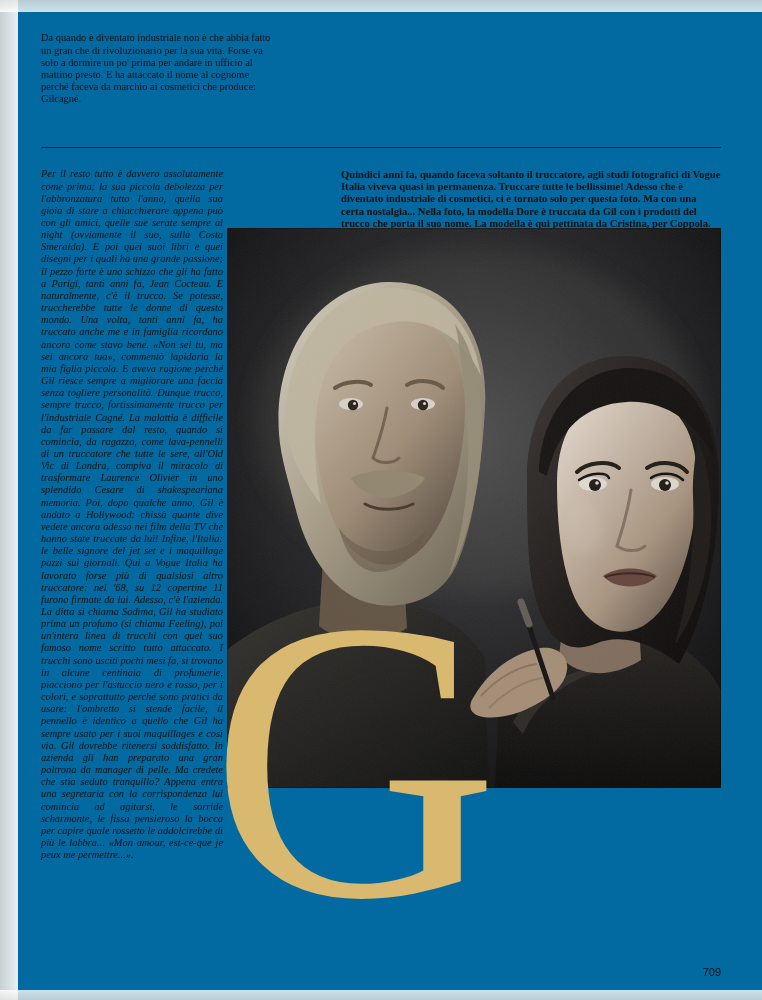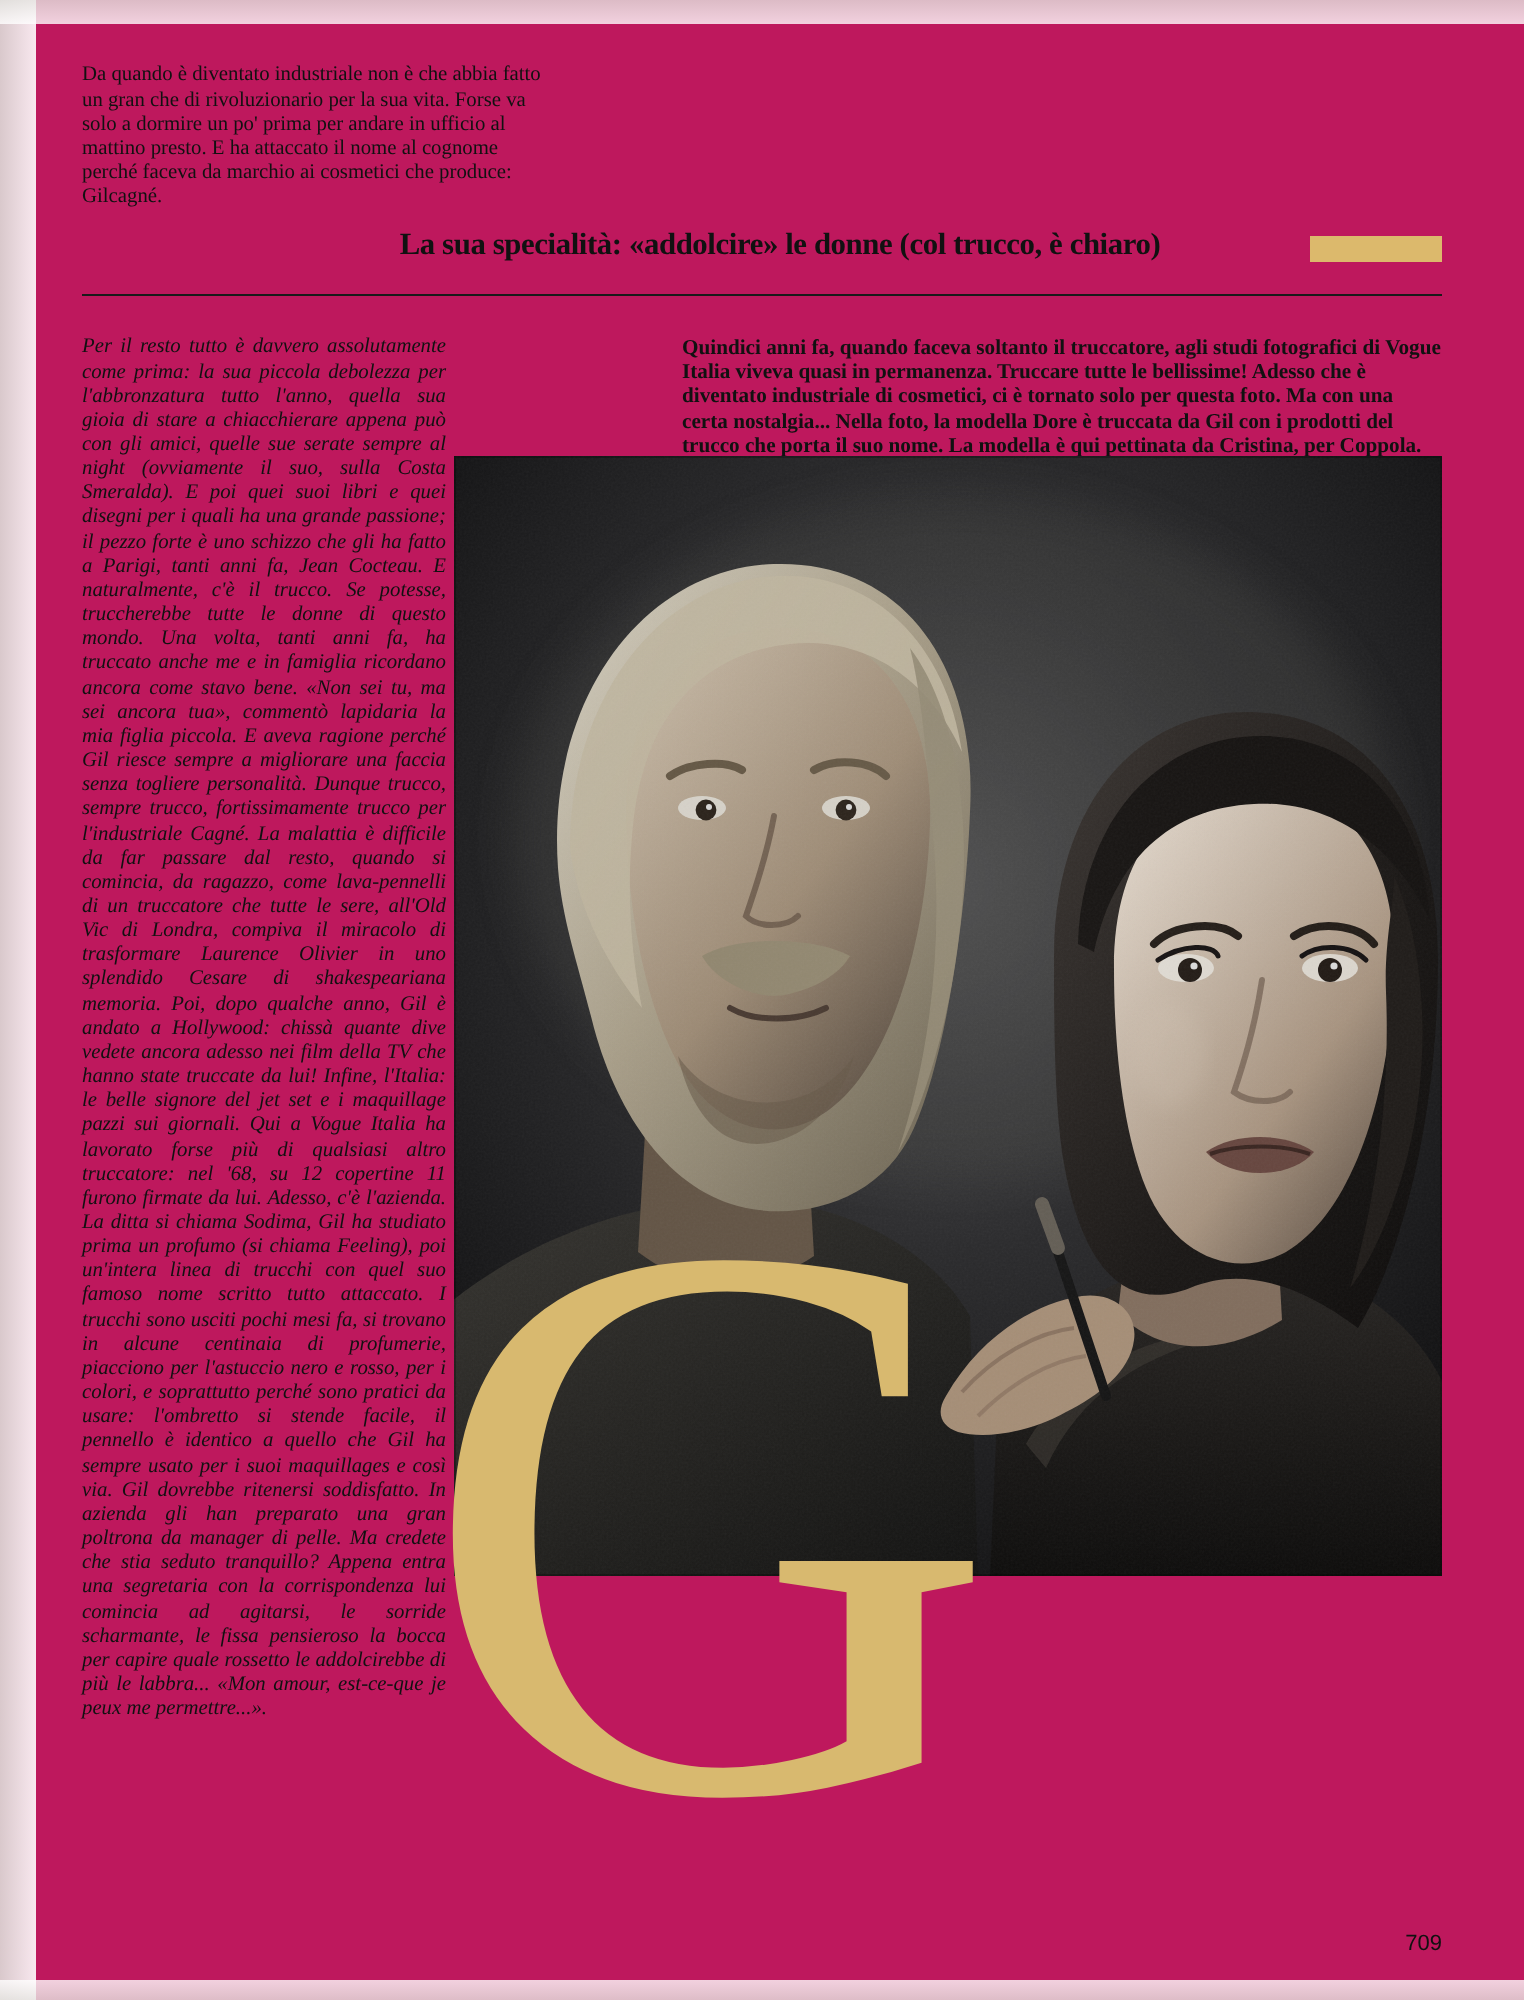--- a/index.html
+++ b/index.html
@@ -13,21 +13,21 @@
     position: relative;
     font-family: "Liberation Serif", serif;
     color: #111;
     overflow: hidden;
   }
   .page {
     position: absolute;
     left: 0; top: 0;
     width: 762px;
     height: 1000px;
-    background: #be185d;
+    background: #0369a1;
   }
   
   .intro {
     position: absolute;
     left: 41px;
     top: 22px;
     width: 232px;
     font-size: 10.4px;
     line-height: 12.2px;
     text-align: left;
@@ -176,24 +176,20 @@
 <body>
 
 <div class="page">
 
   <div class="scan-edge-left"></div>
   <div class="scan-edge-top"></div>
   <div class="scan-edge-bottom"></div>
 
   <p class="intro">Da quando è diventato industriale non è che abbia fatto un gran che di rivoluzionario per la sua vita. Forse va solo a dormire un po' prima per andare in ufficio al mattino presto. E ha attaccato il nome al cognome perché faceva da marchio ai cosmetici che produce: Gilcagné.</p>
 
-  <div class="headline-band">
-    <div class="headline">La sua specialità: «addolcire» le donne (col trucco, è chiaro)</div>
-    <div class="gold-bar"></div>
-  </div>
 
   <div class="hr-top"></div>
 
   <p class="col-left">Per il resto tutto è davvero assolutamente come prima: la sua piccola debolezza per l'abbronzatura tutto l'anno, quella sua gioia di stare a chiacchierare appena può con gli amici, quelle sue serate sempre al night (ovviamente il suo, sulla Costa Smeralda). E poi quei suoi libri e quei disegni per i quali ha una grande passione; il pezzo forte è uno schizzo che gli ha fatto a Parigi, tanti anni fa, Jean Cocteau. E naturalmente, c'è il trucco. Se potesse, truccherebbe tutte le donne di questo mondo. Una volta, tanti anni fa, ha truccato anche me e in famiglia ricordano ancora come stavo bene. «Non sei tu, ma sei ancora tua», commentò lapidaria la mia figlia piccola. E aveva ragione perché Gil riesce sempre a migliorare una faccia senza togliere personalità. Dunque trucco, sempre trucco, fortissimamente trucco per l'industriale Cagné. La malattia è difficile da far passare dal resto, quando si comincia, da ragazzo, come lava-pennelli di un truccatore che tutte le sere, all'Old Vic di Londra, compiva il miracolo di trasformare Laurence Olivier in uno splendido Cesare di shakespeariana memoria. Poi, dopo qualche anno, Gil è andato a Hollywood: chissà quante dive vedete ancora adesso nei film della TV che hanno state truccate da lui! Infine, l'Italia: le belle signore del jet set e i maquillage pazzi sui giornali. Qui a Vogue Italia ha lavorato forse più di qualsiasi altro truccatore: nel '68, su 12 copertine 11 furono firmate da lui. Adesso, c'è l'azienda. La ditta si chiama Sodima, Gil ha studiato prima un profumo (si chiama Feeling), poi un'intera linea di trucchi con quel suo famoso nome scritto tutto attaccato. I trucchi sono usciti pochi mesi fa, si trovano in alcune centinaia di profumerie, piacciono per l'astuccio nero e rosso, per i colori, e soprattutto perché sono pratici da usare: l'ombretto si stende facile, il pennello è identico a quello che Gil ha sempre usato per i suoi maquillages e così via. Gil dovrebbe ritenersi soddisfatto. In azienda gli han preparato una gran poltrona da manager di pelle. Ma credete che stia seduto tranquillo? Appena entra una segretaria con la corrispondenza lui comincia ad agitarsi, le sorride scharmante, le fissa pensieroso la bocca per capire quale rossetto le addolcirebbe di più le labbra... «Mon amour, est-ce-que je peux me permettre...».</p>
 
   <p class="deck">Quindici anni fa, quando faceva soltanto il truccatore, agli studi fotografici di Vogue Italia viveva quasi in permanenza. Truccare tutte le bellissime! Adesso che è diventato industriale di cosmetici, ci è tornato solo per questa foto. Ma con una certa nostalgia... Nella foto, la modella Dore è truccata da Gil con i prodotti del trucco che porta il suo nome. La modella è qui pettinata da Cristina, per Coppola. Robe-manteau di Gucci con gran collo di pelo.</p>
 
   <div class="photo">
     <svg width="494" height="560" viewBox="0 0 494 560" xmlns="http://www.w3.org/2000/svg" aria-hidden="true">
       <defs>

